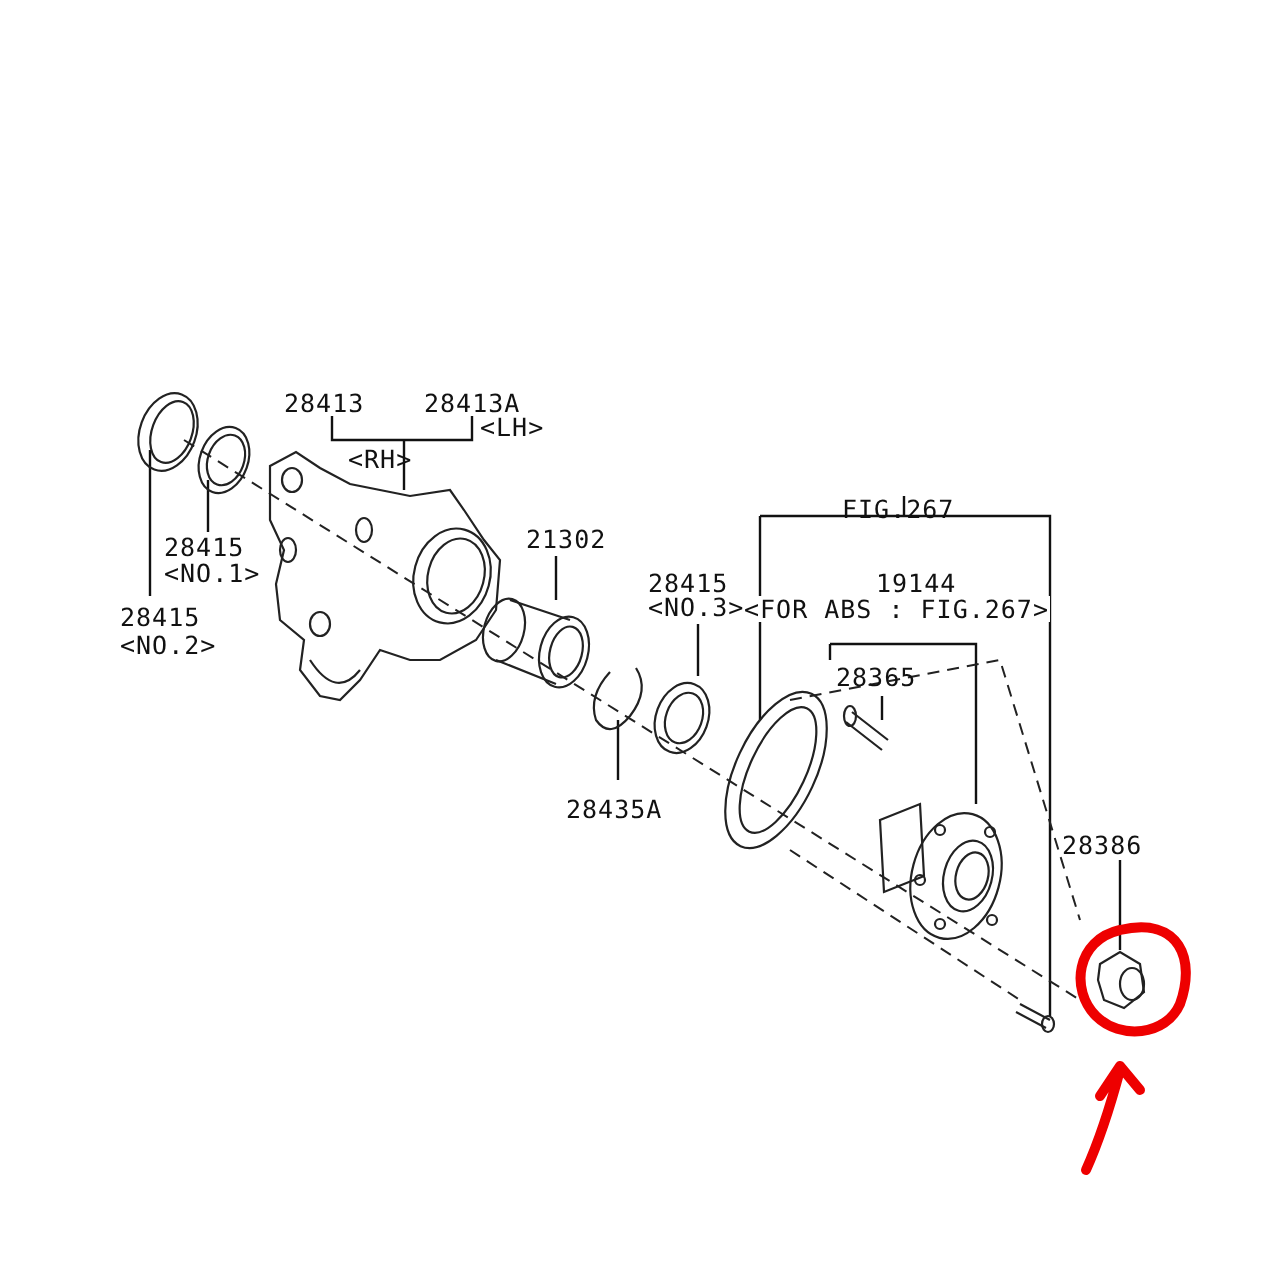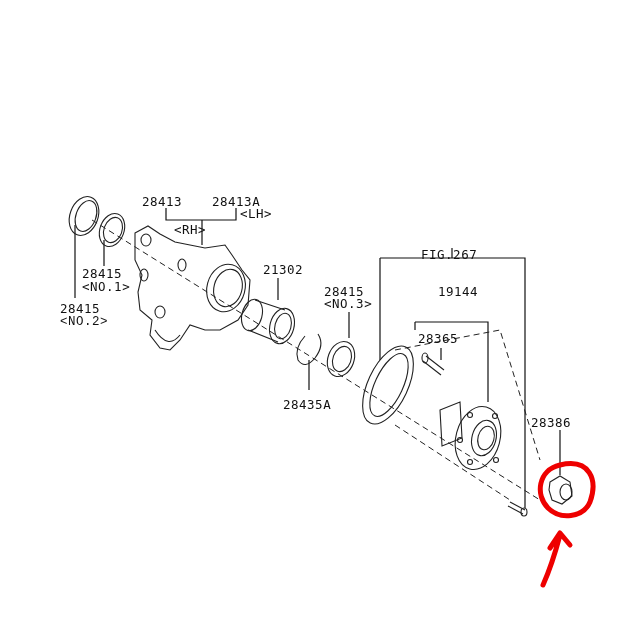--- a/index.html
+++ b/index.html
@@ -125,28 +125,29 @@
   
   <div class="lbl" style="left:142px;top:165px;">28413</div>
   <div class="lbl" style="left:174px;top:193px;">&lt;RH&gt;</div>
   <div class="lbl" style="left:212px;top:165px;">28413A</div>
   <div class="lbl" style="left:240px;top:177px;">&lt;LH&gt;</div>
 
   <div class="lbl" style="left:82px;top:237px;">28415</div>
   <div class="lbl" style="left:82px;top:250px;">&lt;NO.1&gt;</div>
 
   <div class="lbl" style="left:60px;top:272px;">28415</div>
-  <div class="lbl" style="left:60px;top:286px;font-family:Liberation Mono, monospace;">&lt;NO.2&gt;</div>
+  <div class="lbl" style="left:60px;top:286px;">&lt;NO.2&gt;</div>
 
   <div class="lbl" style="left:263px;top:233px;">21302</div>
 
   <div class="lbl" style="left:324px;top:255px;">28415</div>
   <div class="lbl" style="left:324px;top:267px;">&lt;NO.3&gt;</div>
 
   <div class="lbl" style="left:283px;top:368px;">28435A</div>
 
   <div class="lbl" style="left:421px;top:218px;">FIG.267</div>
   <div class="lbl" style="left:438px;top:255px;">19144</div>
+  <div class="lbl" style="left:372px;top:268px;background:#fff;">&lt;FOR ABS : FIG.267&gt;</div>
 
   <div class="lbl" style="left:418px;top:302px;">28365</div>
 
   <div class="lbl" style="left:531px;top:386px;">28386</div>
 </div>
 
 </body></html>

